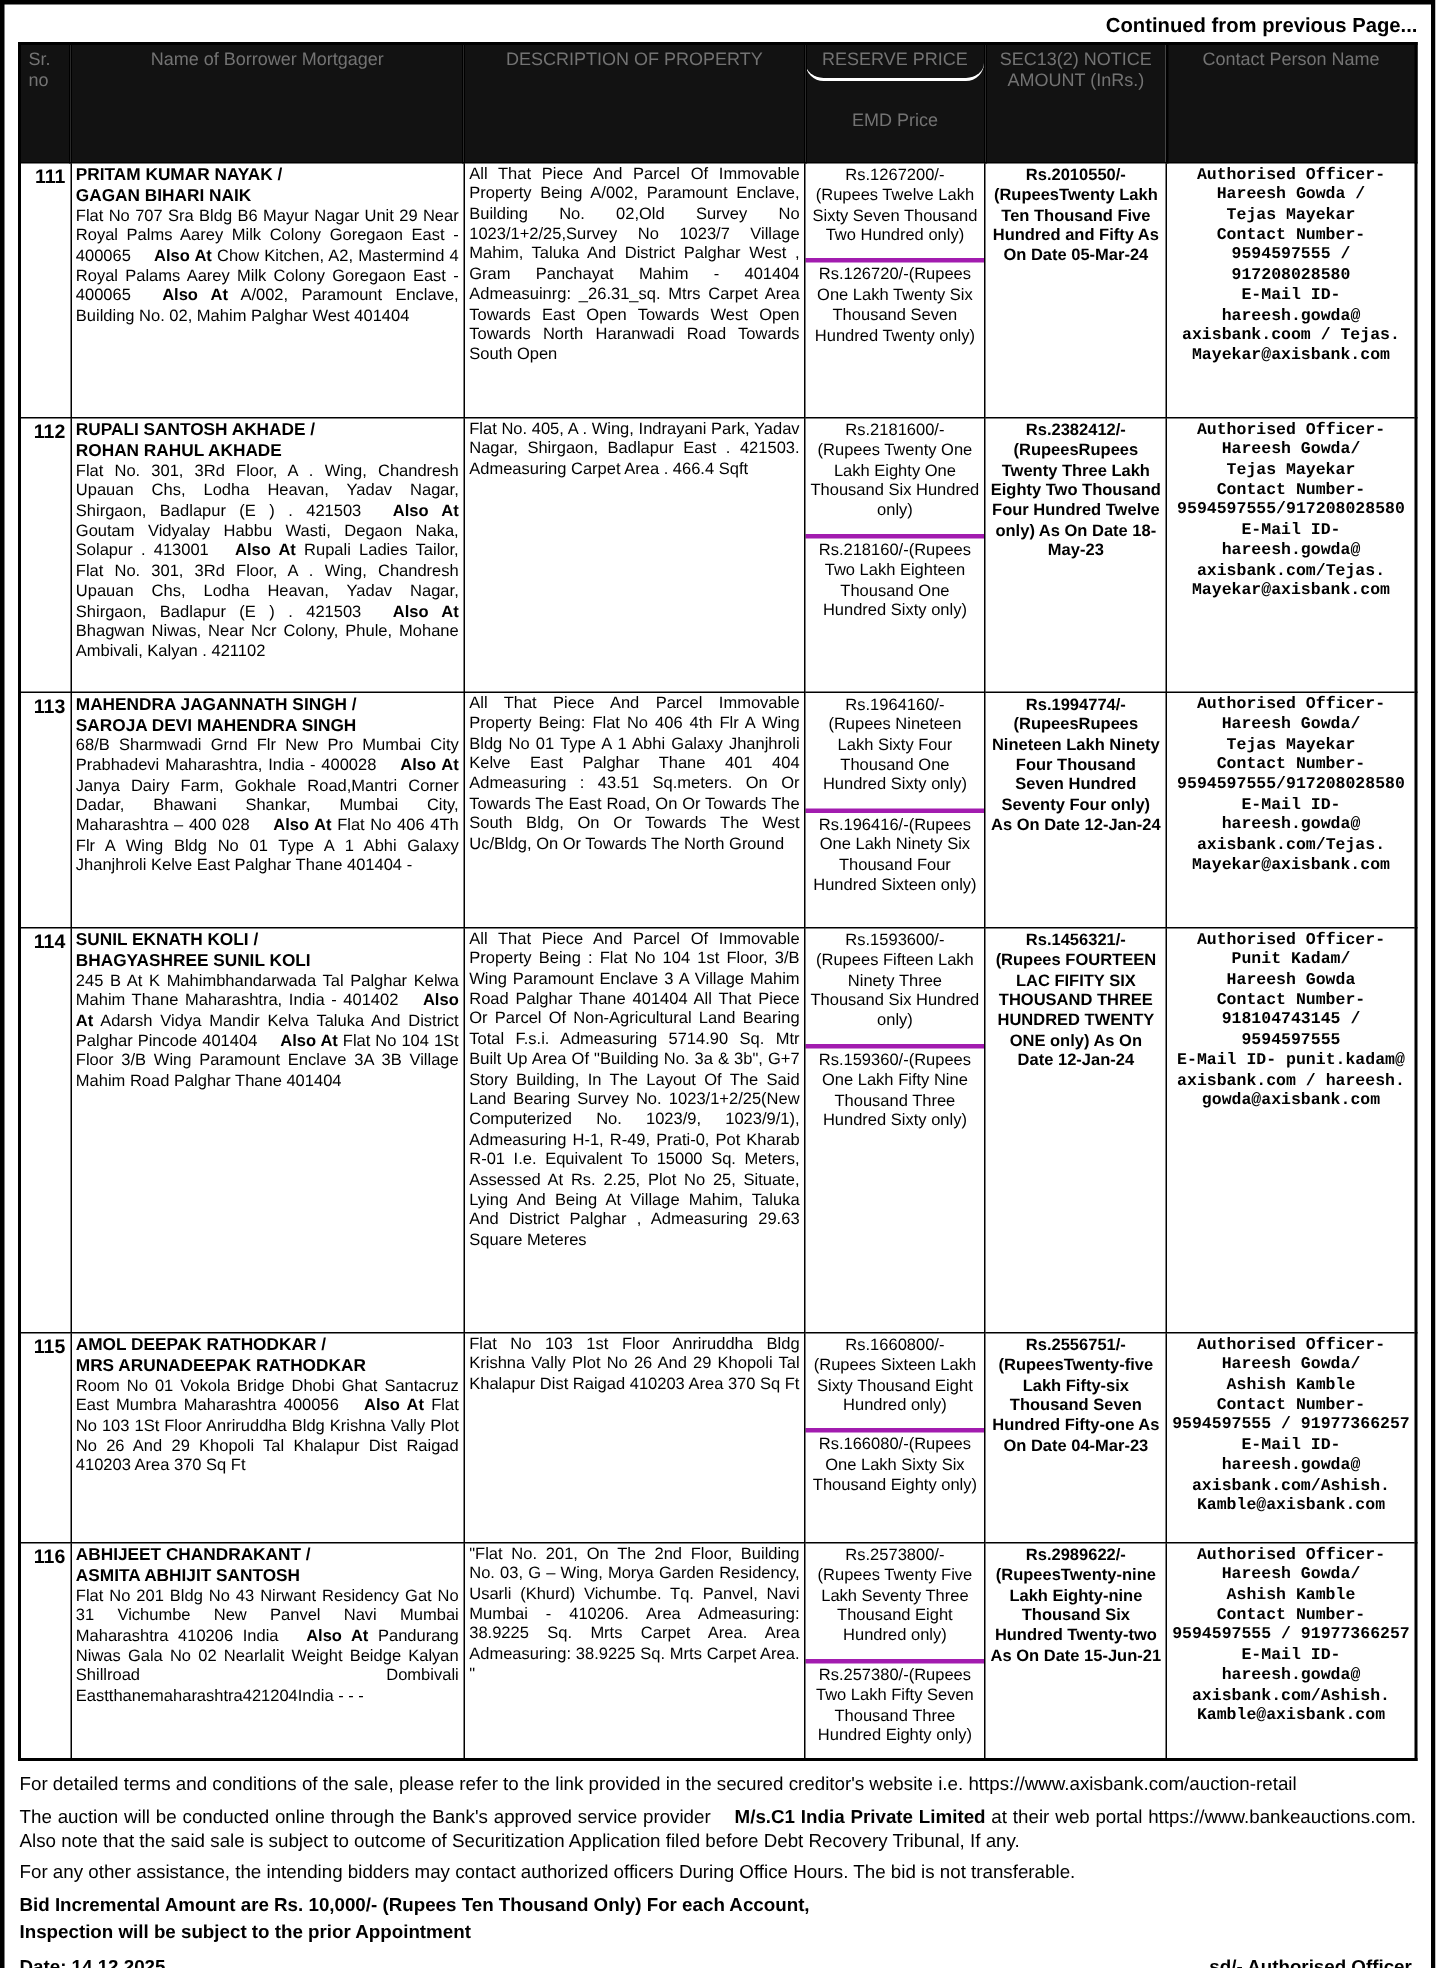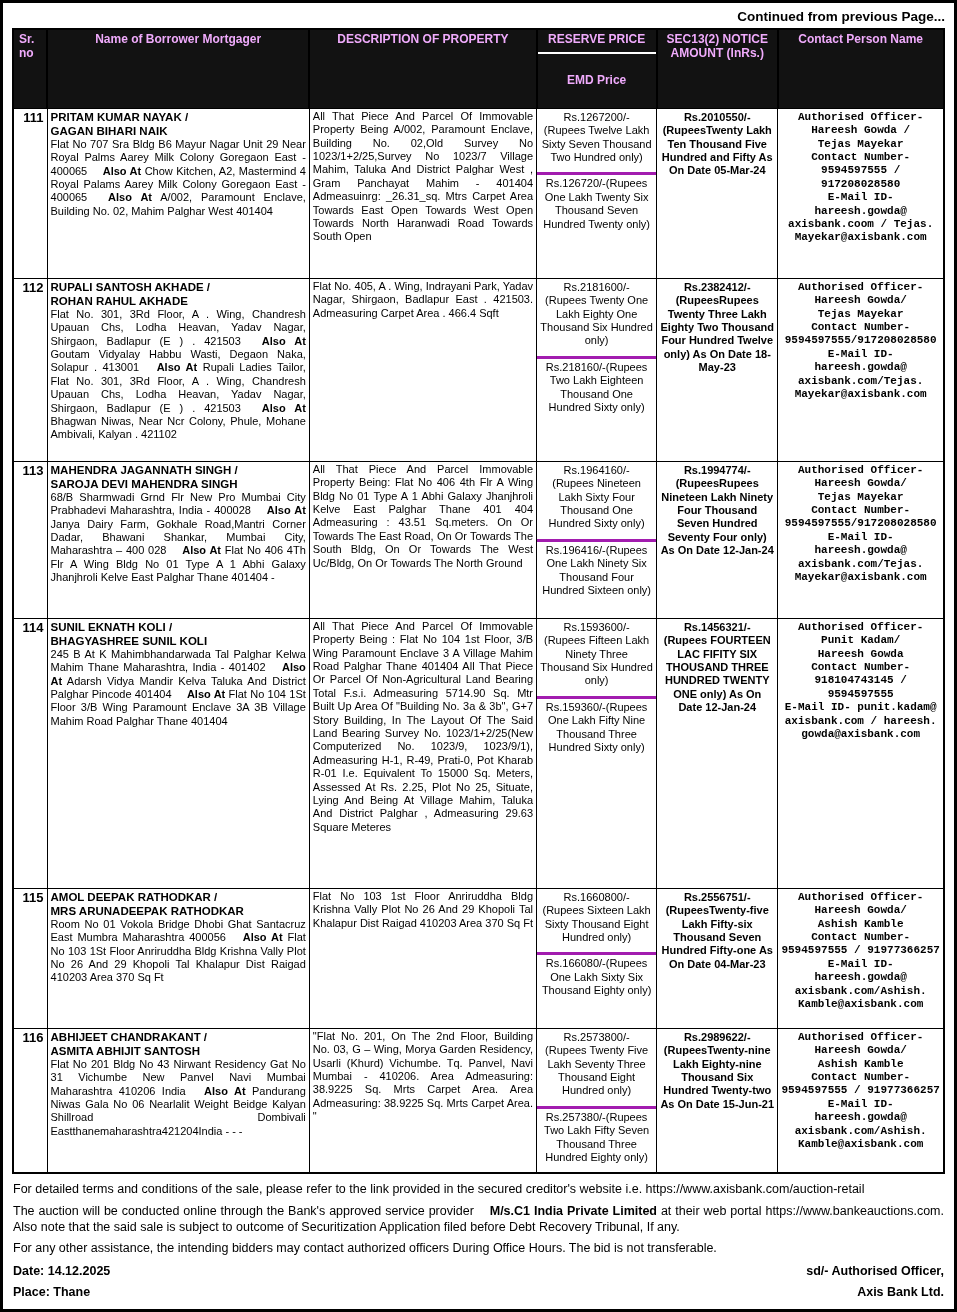--- a/index.html
+++ b/index.html
@@ -10,27 +10,27 @@
     border:3px solid #000; padding:4px 9px 6px 9px;
     font-family:"Liberation Sans", sans-serif;
   }
   .continued { font-weight:bold; font-size:13.5px; padding:2px 0 4px 2px;text-align:right; }
 
   table { width:100%; border-collapse:collapse; table-layout:fixed; border:2px solid #000; }
   col.c1{width:34px} col.c2{width:262px} col.c3{width:227px}
   col.c4{width:120px} col.c5{width:121px} col.c6{width:166px}
 
   thead th {
-    background:var(--header-bg); color:#f0abfc; font-size:12px; font-weight:bold;
+    background:var(--header-bg); color:#737373; font-size:12px; font-weight:normal;
     border:1px solid #fff; outline:1px solid #000; vertical-align:top;
     padding:3px 2px; height:38px; text-align:center; line-height:1.15;
   }
   thead th.h-sr { text-align:left; padding-left:5px; }
   th.h-reserve { padding:0; }
-  .rp-top { border-bottom:2px solid #fff; min-height:24px; padding:3px 2px 4px; }
+  .rp-top { border-bottom:2px solid #fff; min-height:24px; padding:3px 2px 4px;border-radius:12px; }
   .rp-bottom { padding:20px; }
 
   td {
     border:1px solid #000; vertical-align:top;
     font-size:11px; line-height:1.22; padding:1px 3px 2px;
   }
   tbody tr:nth-child(1){height:170px}
   tbody tr:nth-child(2){height:183px}
   tbody tr:nth-child(3){height:157px}
   tbody tr:nth-child(4){height:270px}
@@ -197,21 +197,21 @@
 9594597555 / 91977366257
 E-Mail ID- hareesh.gowda@
 axisbank.com/Ashish.
 Kamble@axisbank.com</td>
     </tr>
         <tr>
       <td class="c-sr">116</td>
       <td class="c-name">
             <div class="b-name">ABHIJEET CHANDRAKANT /</div>
             <div class="b-name">ASMITA ABHIJIT SANTOSH</div>
-            <div class="addr"><span>Flat No  201 Bldg No 43 Nirwant Residency Gat No 31 Vichumbe New Panvel  Navi Mumbai Maharashtra 410206 India </span><span class="bold">Also At</span><span> Pandurang Niwas Gala No 06 Nearlalit Weight Beidge Kalyan Shillroad Dombivali Eastthanemaharashtra421204India - - -</span></div>
+            <div class="addr"><span>Flat No  201 Bldg No 43 Nirwant Residency Gat No 31 Vichumbe New Panvel  Navi Mumbai Maharashtra 410206 India </span><span class="bold">Also At</span><span> Pandurang Niwas Gala No 02 Nearlalit Weight Beidge Kalyan Shillroad Dombivali Eastthanemaharashtra421204India - - -</span></div>
           </td>
       <td class="c-desc">"Flat No. 201, On The 2nd Floor, Building No. 03, G – Wing, Morya Garden Residency, Usarli (Khurd) Vichumbe. Tq. Panvel, Navi Mumbai - 410206. Area Admeasuring: 38.9225 Sq. Mrts Carpet Area.  Area Admeasuring: 38.9225 Sq. Mrts Carpet Area.       "</td>
       <td class="c-price">
         <div class="reserve">Rs.2573800/-
 (Rupees Twenty Five Lakh Seventy Three Thousand Eight Hundred  only)</div>
         <div class="emd">Rs.257380/-(Rupees Two Lakh Fifty Seven Thousand Three Hundred Eighty  only)</div>
       </td>
       <td class="c-sec13">Rs.2989622/-
 (RupeesTwenty-nine Lakh Eighty-nine Thousand Six Hundred Twenty-two As On Date 15-Jun-21</td>
       <td class="c-contact">Authorised Officer- Hareesh Gowda/
@@ -222,20 +222,22 @@
 axisbank.com/Ashish.
 Kamble@axisbank.com</td>
     </tr>
       </tbody>
   </table>
 
   <div class="footer">
     <p class="just">For detailed terms and conditions of the sale, please refer to the link provided in the secured creditor's website i.e. https://www.axisbank.com/auction-retail</p>
     <p class="just"><span>The auction will be conducted online through the Bank's approved service provider </span><span class="bold">M/s.C1 India Private Limited</span><span> at their web portal https://www.bankeauctions.com. Also note that the said sale is subject to outcome of Securitization Application filed before Debt Recovery Tribunal, If any.</span></p>
     <p>For any other assistance, the intending bidders may contact authorized officers During Office Hours. The bid is not transferable.</p>
+    <p class="bold">Bid Incremental Amount are Rs. 10,000/- (Rupees Ten Thousand Only) For each Account,</p>
+    <p class="bold">Inspection will be subject to the prior Appointment</p>
     <div class="sig-row">
       <div>Date: 14.12.2025</div>
       <div>sd/- Authorised Officer,</div>
     </div>
     <div class="sig-row">
       <div>Place: Thane</div>
       <div>Axis Bank Ltd.</div>
     </div>
   </div>
 </div>

